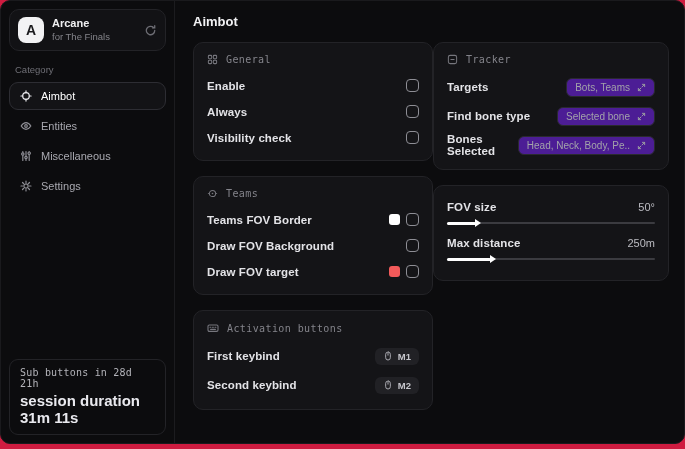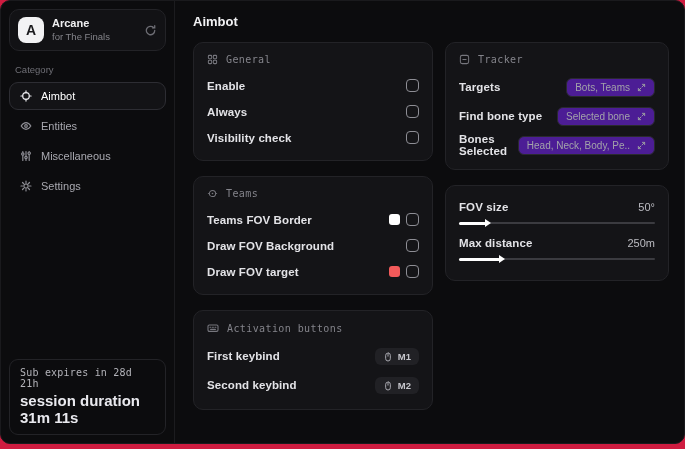--- a/index.html
+++ b/index.html
@@ -27,35 +27,35 @@
   .nav-item .ic { display:flex; color:#8d8d94; }
   .nav-item.active .ic { color:#e8e8ec; }
   .sidebar-spacer { flex:1; }
   .footer-card { border:1px solid #232327; border-radius:9px; padding:7px 10px 8px; }
   .footer-line1 { font-family:"DejaVu Sans Mono", monospace; font-size:10px; color:#b4b4ba; letter-spacing:.2px; }
   .footer-line2 { font-size:15px; font-weight:bold; color:#e9e9ee; margin-top:3px; }
 
   
   .main { flex:1; padding:13px 15px 0 18px; overflow:hidden; }
   .page-title { font-size:13px; font-weight:bold; color:#f2f2f4; margin-bottom:13px; }
-  .columns { display:flex; gap:12px; }
+  .columns { display:flex; }
   .col-left { width:240px; flex:0 0 240px; }
   .col-right { flex:1; }
   .card { background:#141417; border:1px solid #232327; border-radius:10px; padding:11px 13px; margin-bottom:15px; }
   .card-head { display:flex; align-items:center; gap:8px; color:#84848b; font-family:"DejaVu Sans Mono", monospace; font-size:10px; letter-spacing:.4px; margin-bottom:9px; }
   .card-head .ic { display:flex; color:#76767d; }
 
   .row { display:flex; align-items:center; justify-content:space-between; height:23px; }
   .row + .row { margin-top:3px; }
   .row-label { font-size:11.5px; color:#e3e3e7; font-weight:bold; letter-spacing:.1px; }
   .row-right { display:flex; align-items:center; gap:6px; }
   .checkbox { width:13px; height:13px; border:1.5px solid #8e8e95; border-radius:4px; background:transparent; cursor:pointer; }
   .swatch { width:11px; height:11px; border-radius:3px; cursor:pointer; }
 
-  .keybtn { display:flex; align-items:flex-end; gap:5px; background:#212125; border-radius:6px; padding:3px 8px; font-size:9.5px; font-weight:bold; color:#c6c6cc; cursor:pointer; }
+  .keybtn { display:flex; align-items:flex-start; gap:5px; background:#212125; border-radius:6px; padding:3px 8px; font-size:9.5px; font-weight:bold; color:#c6c6cc; cursor:pointer; }
   .keybtn .ic { display:flex; color:#a9a9b0; }
 
   .pill { display:flex; align-items:center; gap:7px; background:#4c1d95; border:1px solid #2a2a2f; border-radius:6px; padding:3px 8px; font-size:10px; color:#a3a3aa; cursor:pointer; max-width:150px; }
   .pill-text { white-space:nowrap; overflow:hidden; text-overflow:ellipsis; }
   .pill .ic { display:flex; color:#9b9ba2; flex:0 0 auto; }
   .trow { height:26px; }
 
   .srow { margin-bottom:4px; }
   .srow-top { display:flex; align-items:center; justify-content:space-between; height:20px; }
   .srow-value { font-size:11px; color:#bcbcc2; }
@@ -126,21 +126,21 @@
             <path d="M6 1v1.5M6 9.5V11M1 6h1.5M9.5 6H11M2.5 2.5l1 1M8.5 8.5l1 1M9.5 2.5l-1 1M3.5 8.5l-1 1"></path>
           </svg>
         </span>
         <span>Settings</span>
       </div>
     </div>
 
     <div class="sidebar-spacer"></div>
 
     <div class="footer-card">
-      <div class="footer-line1">Sub expires in 28d 21h</div>
+      <div class="footer-line1">Sub buttons in 28d 21h</div>
       <div class="footer-line2">session duration 31m 11s</div>
     </div>
   </div>
 
   <div class="main">
     <div class="page-title">Aimbot</div>
 
     <div class="columns">
 
       <div class="col-left">

